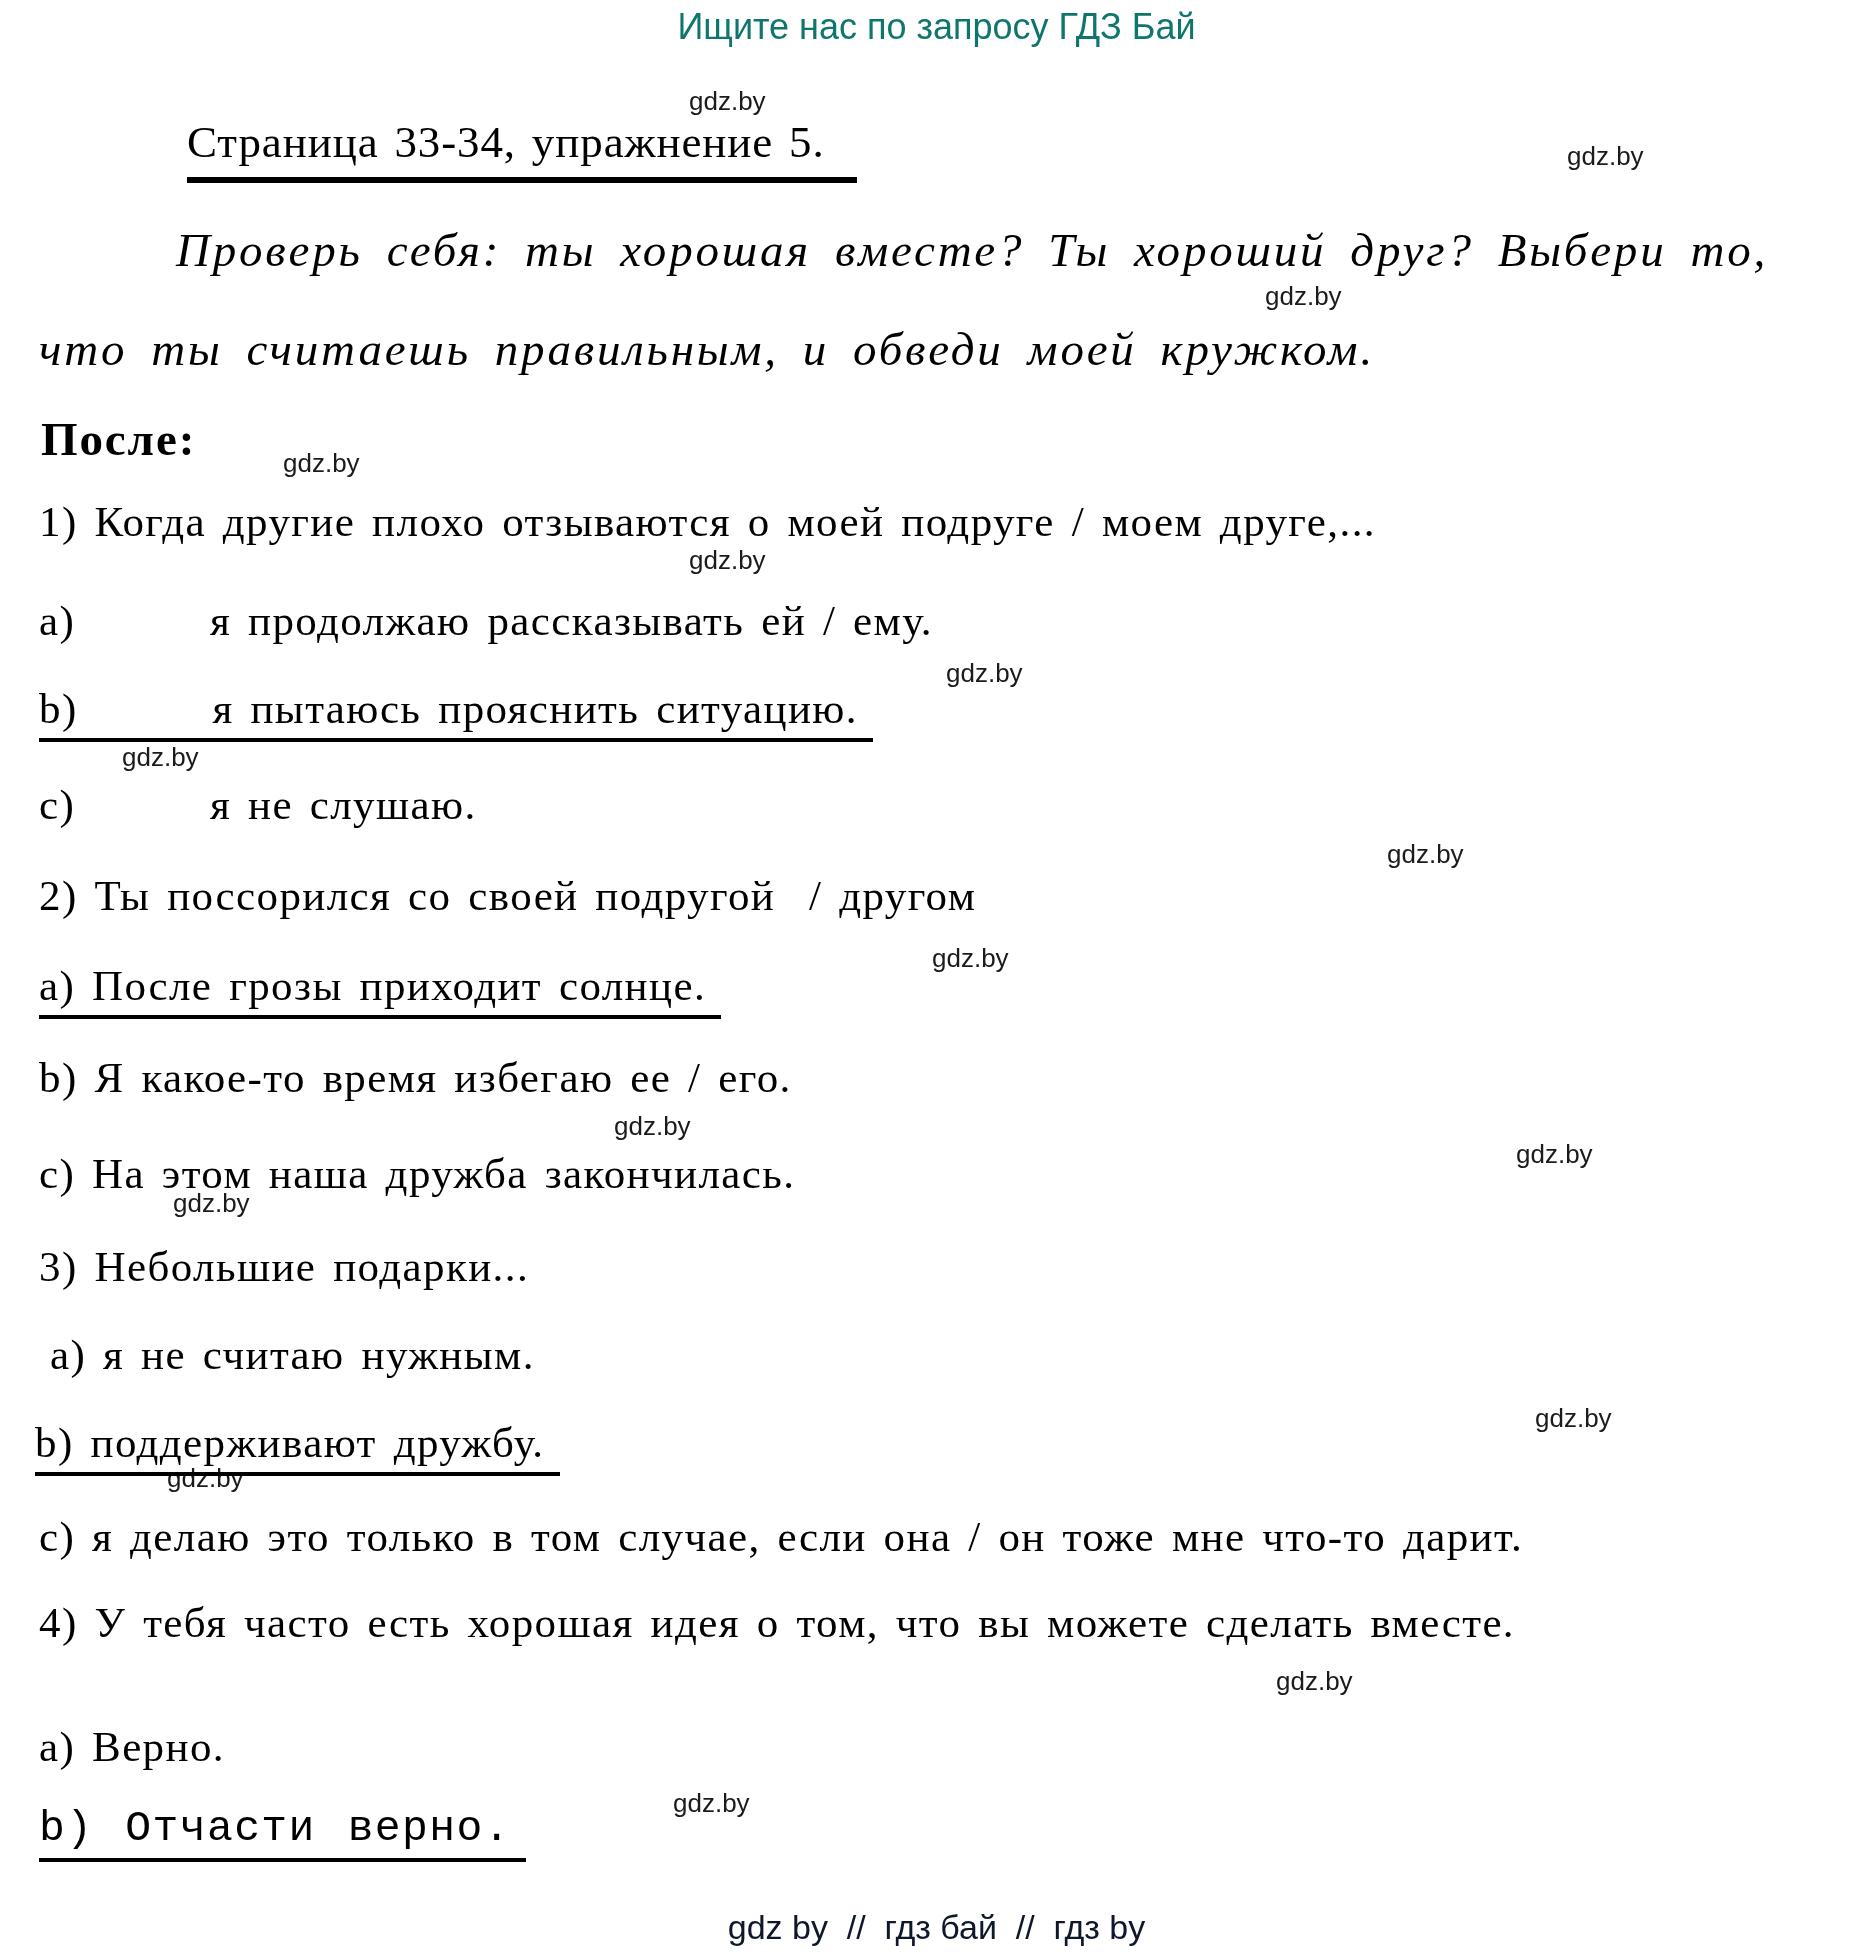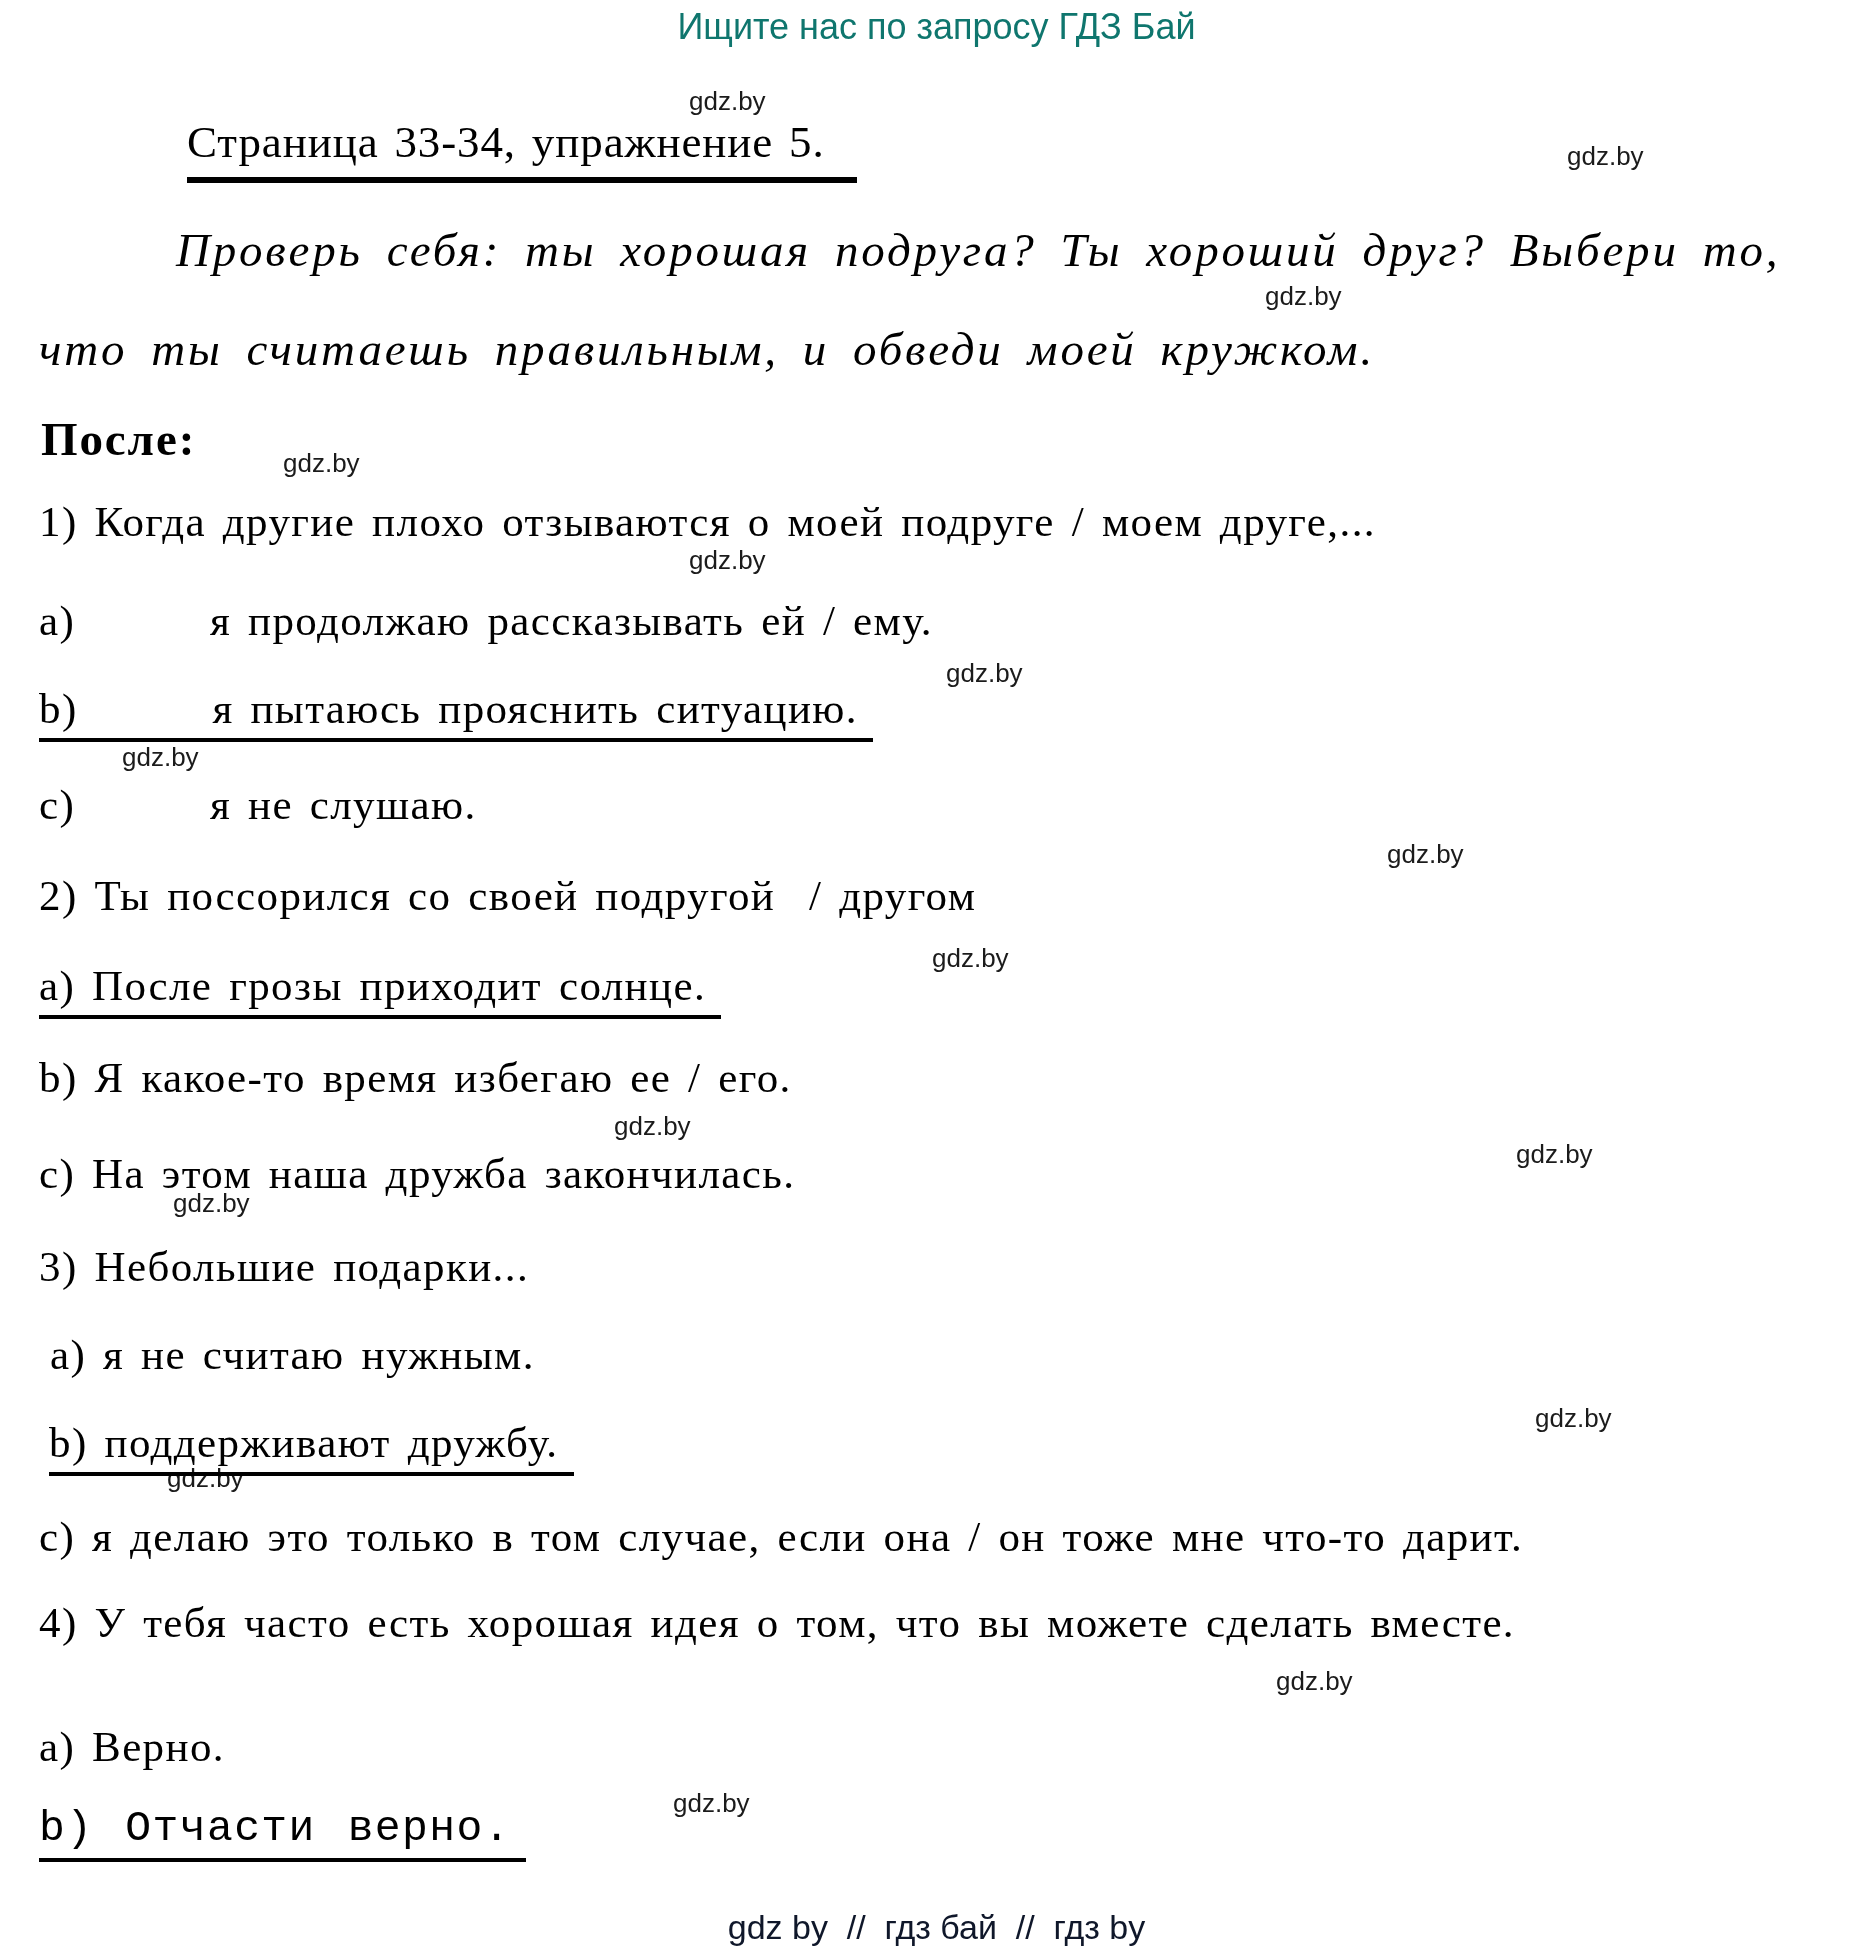--- a/index.html
+++ b/index.html
@@ -88,42 +88,42 @@
   <div class="abs wm" style="left:173px;  top:1188px;">gdz.by</div>
   <div class="abs wm" style="left:1535px; top:1403px;">gdz.by</div>
   <div class="abs wm" style="left:167px;  top:1463px;">gdz.by</div>
   <div class="abs wm" style="left:1276px; top:1666px;">gdz.by</div>
   <div class="abs wm" style="left:673px;  top:1788px;">gdz.by</div>
 
   <div class="abs title-line" style="left:187px; top:116px;">
     <span class="u-title">Страница 33-34, упражнение 5.</span>
   </div>
 
-  <div class="abs italic-line" style="left:176px; top:223px;">Проверь себя: ты хорошая подруга? Ты хороший друг? Выбери то,</div>
+  <div class="abs italic-line" style="left:176px; top:223px;">Проверь себя: ты хорошая вместе? Ты хороший друг? Выбери то,</div>
   <div class="abs italic-line" style="left:39px;  top:322px;">что ты считаешь правильным, и обведи моей кружком.</div>
 
   <div class="abs answer-label" style="left:41px; top:412px;">После:</div>
 
   <div class="abs body-line" style="left:39px; top:497px;">1) Когда другие плохо отзываются о моей подруге / моем друге,...</div>
   <div class="abs body-line" style="left:39px; top:596px;">a)&nbsp;&nbsp;&nbsp;&nbsp;&nbsp;&nbsp;&nbsp; я продолжаю рассказывать ей / ему.</div>
   <div class="abs body-line" style="left:39px; top:684px;">
     <span class="u-ans">b)&nbsp;&nbsp;&nbsp;&nbsp;&nbsp;&nbsp;&nbsp; я пытаюсь прояснить ситуацию.</span>
   </div>
   <div class="abs body-line" style="left:39px; top:780px;">c)&nbsp;&nbsp;&nbsp;&nbsp;&nbsp;&nbsp;&nbsp; я не слушаю.</div>
 
   <div class="abs body-line" style="left:39px; top:871px;">2) Ты поссорился со своей подругой &nbsp;/ другом</div>
   <div class="abs body-line" style="left:39px; top:961px;">
     <span class="u-ans">a) После грозы приходит солнце.</span>
   </div>
   <div class="abs body-line" style="left:39px; top:1053px;">b) Я какое-то время избегаю ее / его.</div>
   <div class="abs body-line" style="left:39px; top:1149px;">c) На этом наша дружба закончилась.</div>
 
   <div class="abs body-line" style="left:39px; top:1242px;">3) Небольшие подарки...</div>
   <div class="abs body-line" style="left:31px; top:1330px;margin-left:19px;">a) я не считаю нужным.</div>
-  <div class="abs body-line" style="left:49px; top:1418px;">
+  <div class="abs body-line" style="left:35px; top:1418px;">
     <span class="u-ans">b) поддерживают дружбу.</span>
   </div>
   <div class="abs body-line" style="left:39px; top:1512px;">c) я делаю это только в том случае, если она / он тоже мне что-то дарит.</div>
 
   <div class="abs body-line" style="left:39px; top:1598px;">4) У тебя часто есть хорошая идея о том, что вы можете сделать вместе.</div>
   <div class="abs body-line" style="left:39px; top:1722px;">a) Верно.</div>
   <div class="abs body-line" style="left:39px; top:1804px;font-family:Liberation Mono, monospace;">
     <span class="u-ans">b) Отчасти верно.</span>
   </div>
 

